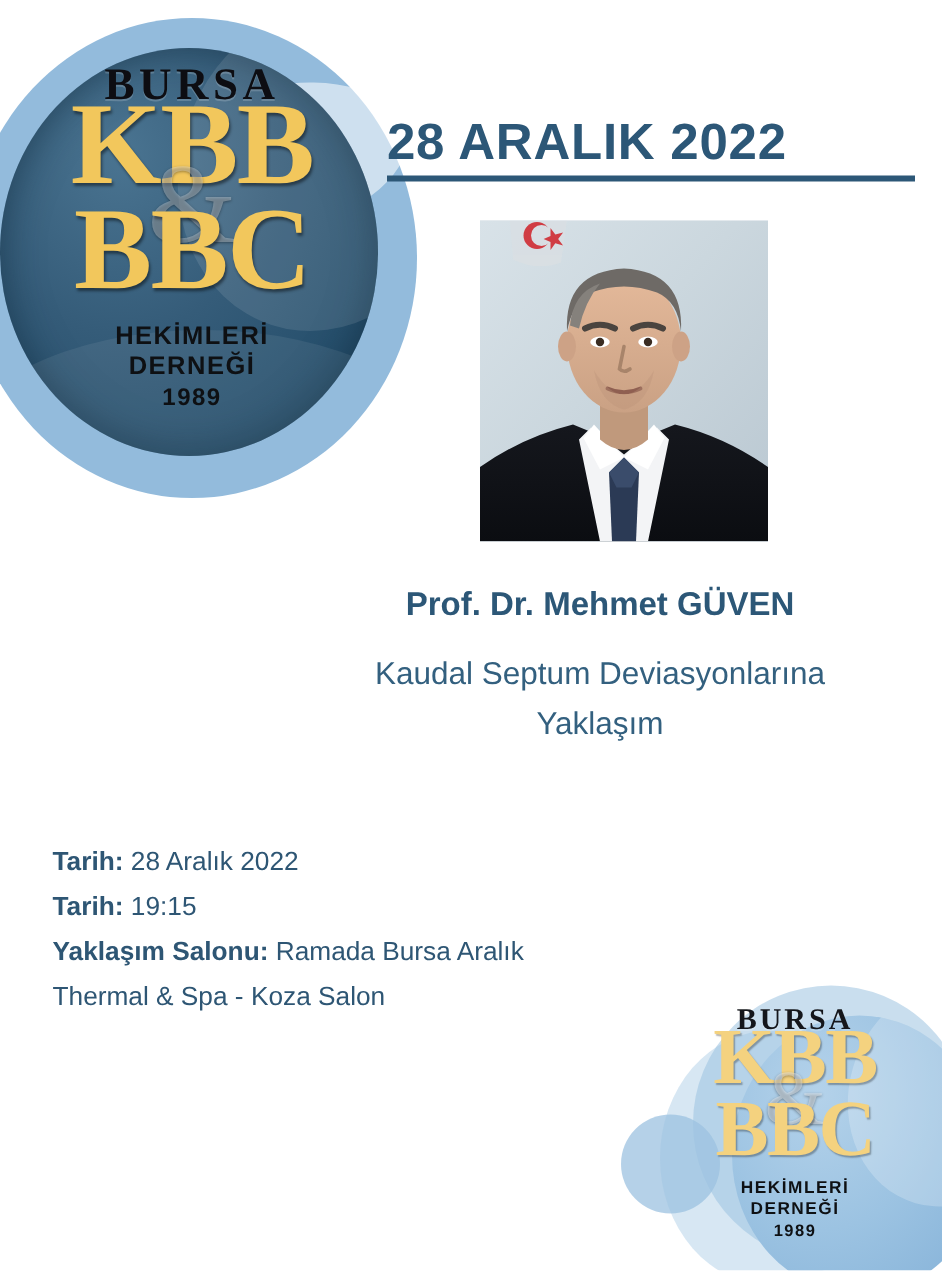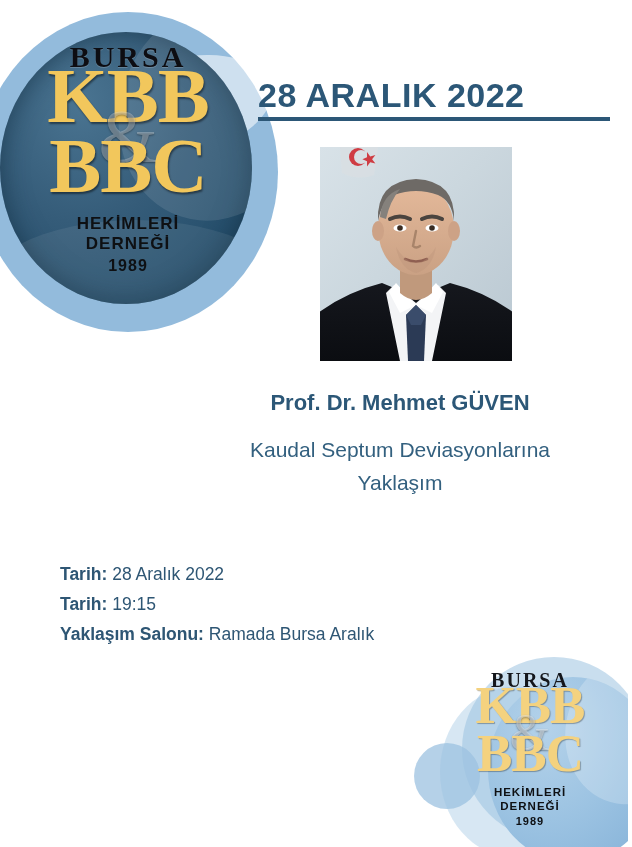--- a/index.html
+++ b/index.html
@@ -184,21 +184,20 @@
 
   
   .details {
     position: absolute;
     left: 35px;
     top: 559px;
     width: 480px;
     font-size: 17.5px;
     line-height: 1.72;
     color: #2e5674;
-    margin-left: 25px;
   }
   .details .row { white-space: nowrap; }
   .details b { font-weight: 700; }
 
   
   .logo-br {
     position: absolute;
     right: -26px;
     bottom: -34px;
     width: 248px;
@@ -336,20 +335,23 @@
       <span>28 Aralık 2022</span>
     </div>
     <div class="row">
       <b>Tarih:</b>
       <span>19:15</span>
     </div>
     <div class="row">
       <b>Yaklaşım Salonu:</b>
       <span>Ramada Bursa Aralık</span>
     </div>
+    <div class="row">
+      <span>Thermal &amp; Spa - Koza Salon</span>
+    </div>
   </div>
 
   <div class="logo-br">
     <div class="blob blob-a"></div>
     <div class="blob blob-b"></div>
     <div class="blob blob-c"></div>
     <div class="disc">
       <div class="disc-sheen"></div>
     </div>
     <div class="logo-text logo-bursa">BURSA</div>

